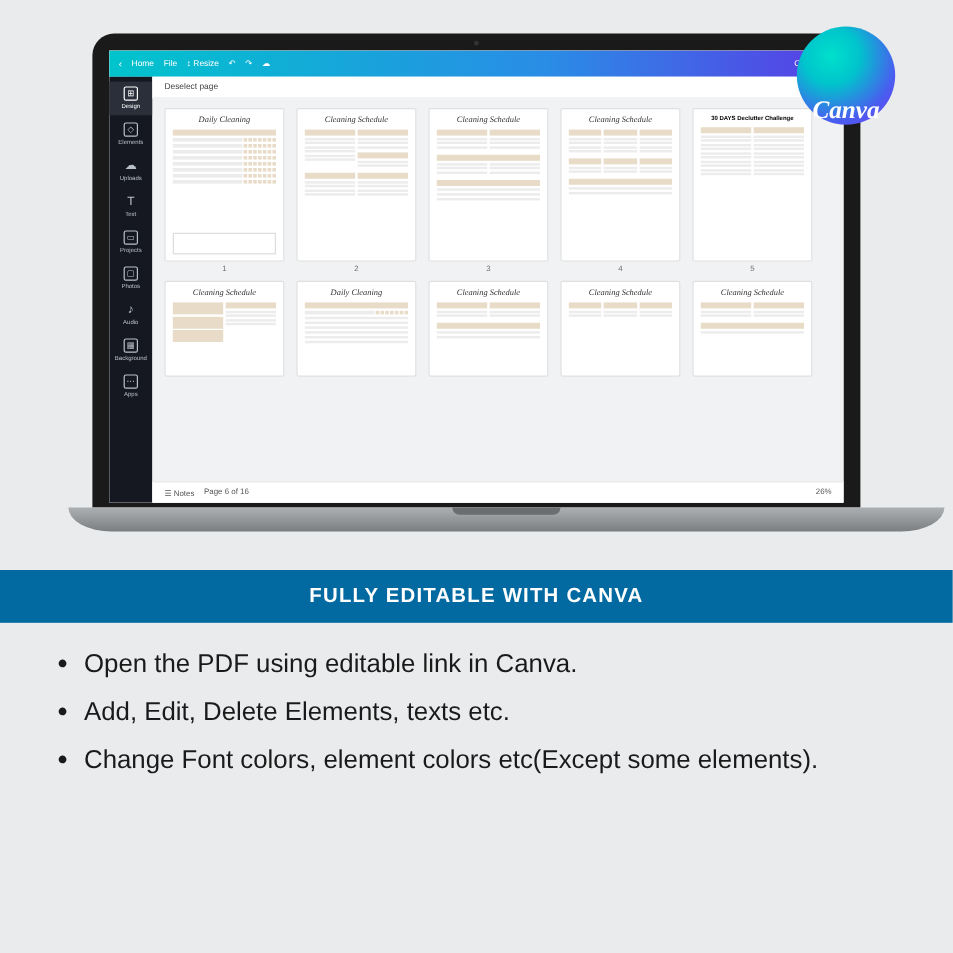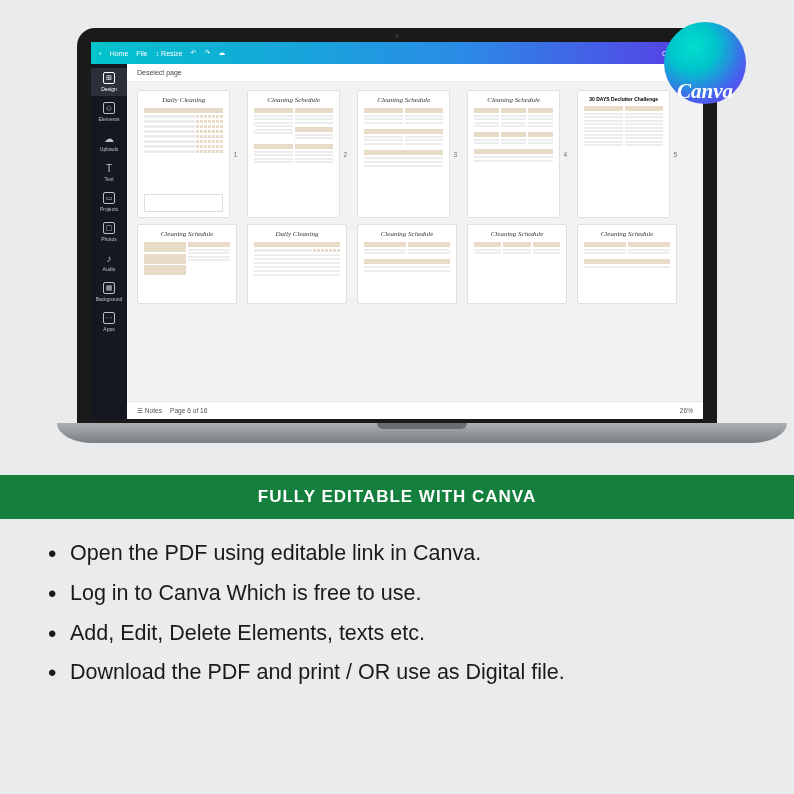--- a/index.html
+++ b/index.html
@@ -27,21 +27,21 @@
 .side-item { width: 100%; color: #bbc1c9; display: flex; flex-direction: column; align-items: center; justify-content: center; padding: 4px 0; font-size: 5px; gap: 2px; }
 .side-item.active { background: #2a2f3a; color: #fff; }
 .side-ico { width: 12px; height: 12px; border: 1px solid currentColor; border-radius: 2px; display: flex; align-items: center; justify-content: center; font-size: 7px; }
 .side-ico.noborder { border: none; font-size: 10px; }
 
 .main { flex: 1; background: #f1f2f3; display: flex; flex-direction: column; min-width: 0; }
 .main-header { height: 18px; background: #fff; display: flex; align-items: center; padding: 0 10px; font-size: 7px; color: #444; border-bottom: 1px solid #eee; }
 
 .pages-scroll { flex: 1; padding: 8px 10px; overflow: hidden; }
 .pages-grid { display: flex; gap: 10px; flex-wrap: nowrap; margin-bottom: 6px; }
-.page-card { width: 100px; flex-shrink: 0; display: flex; flex-direction: row; align-items: center; gap: 3px; }
+.page-card { width: 100px; flex-shrink: 0; display: flex; flex-direction: column; align-items: center; gap: 3px; }
 .page-card .thumb { width: 100px; height: 128px; background: #fff; border: 1px solid #e0e0e0; border-radius: 2px; padding: 5px 6px; display: flex; flex-direction: column; gap: 2px; overflow: hidden; }
 .page-card .thumb .title { font-family: cursive; font-size: 7px; text-align: center; color: #333; margin-bottom: 2px; font-style: italic; }
 .page-num { font-size: 6.5px; color: #6b7075; }
 .thumb .tan { background: #e8dcc8; }
 .thumb .grid2 { display: grid; grid-template-columns: 1fr 1fr; gap: 2px; }
 .thumb .grid3 { display: grid; grid-template-columns: 1fr 1fr 1fr; gap: 2px; }
 .thumb .col { display: flex; flex-direction: column; gap: 1.5px; }
 .thumb .hdr { height: 5px; background: #e8dcc8; }
 .thumb .miniline { height: 2px; background: #ececec; }
 .thumb .checkrow { height: 3px; display: flex; gap: 1px; }
@@ -49,21 +49,21 @@
 .thumb .checkrow .d { width: 3px; background: #e8dcc8; }
 .thumb .box { height: 18px; border: 1px solid #ddd; }
 
 .statusbar { height: 18px; background: #fff; border-top: 1px solid #e5e5e5; display: flex; align-items: center; padding: 0 10px; font-size: 6.6px; color: #555; gap: 8px; }
 .statusbar .zoom { margin-left: auto; }
 
 
 .canva-badge { position: absolute; top: 22px; right: 48px; width: 82px; height: 82px; border-radius: 50%; background: radial-gradient(circle at 35% 30%, #00e0cc 0%, #00c4cc 30%, #4a5cf0 70%, #7a3cf0 100%); display: flex; align-items: flex-end; justify-content: center; color: #fff; font-family: Georgia, serif; font-style: italic; font-weight: bold; font-size: 21px; z-index: 10; }
 
 
-.banner { position: absolute; top: 475px; left: 0; right: 0; height: 44px; background: #15803d; display: flex; align-items: center; justify-content: center; color: #fff; font-weight: 600; letter-spacing: 1px; font-size: 17px; }
+.banner { position: absolute; top: 475px; left: 0; right: 0; height: 44px; background: #0369a1; display: flex; align-items: center; justify-content: center; color: #fff; font-weight: 600; letter-spacing: 1px; font-size: 17px; }
 
 .instructions { position: absolute; top: 534px; left: 44px; right: 16px; }
 .instructions ul { list-style: none; }
 .instructions li { font-size: 21.5px; color: #1a1a1a; font-weight: 500; line-height: 1.85; position: relative; padding-left: 26px; }
 .instructions li::before { content: "•"; position: absolute; left: 4px; font-size: 24px; top: -2px; }
 </style>
 </head>
 <body>
 
 <div class="laptop">
@@ -512,17 +512,16 @@
   <span>Canva</span>
 </div>
 
 <div class="banner">
   <span>FULLY EDITABLE WITH CANVA</span>
 </div>
 
 <div class="instructions">
   <ul>
     <li>Open the PDF using editable link in Canva.</li>
-    <li>Log in to Canva Which is free to use.</li>
     <li>Add, Edit, Delete Elements, texts etc.</li>
-    <li>Download the PDF and print / OR use as Digital file.</li>
+    <li>Change Font colors, element colors etc(Except some elements).</li>
   </ul>
 </div>
 
 </body></html>

